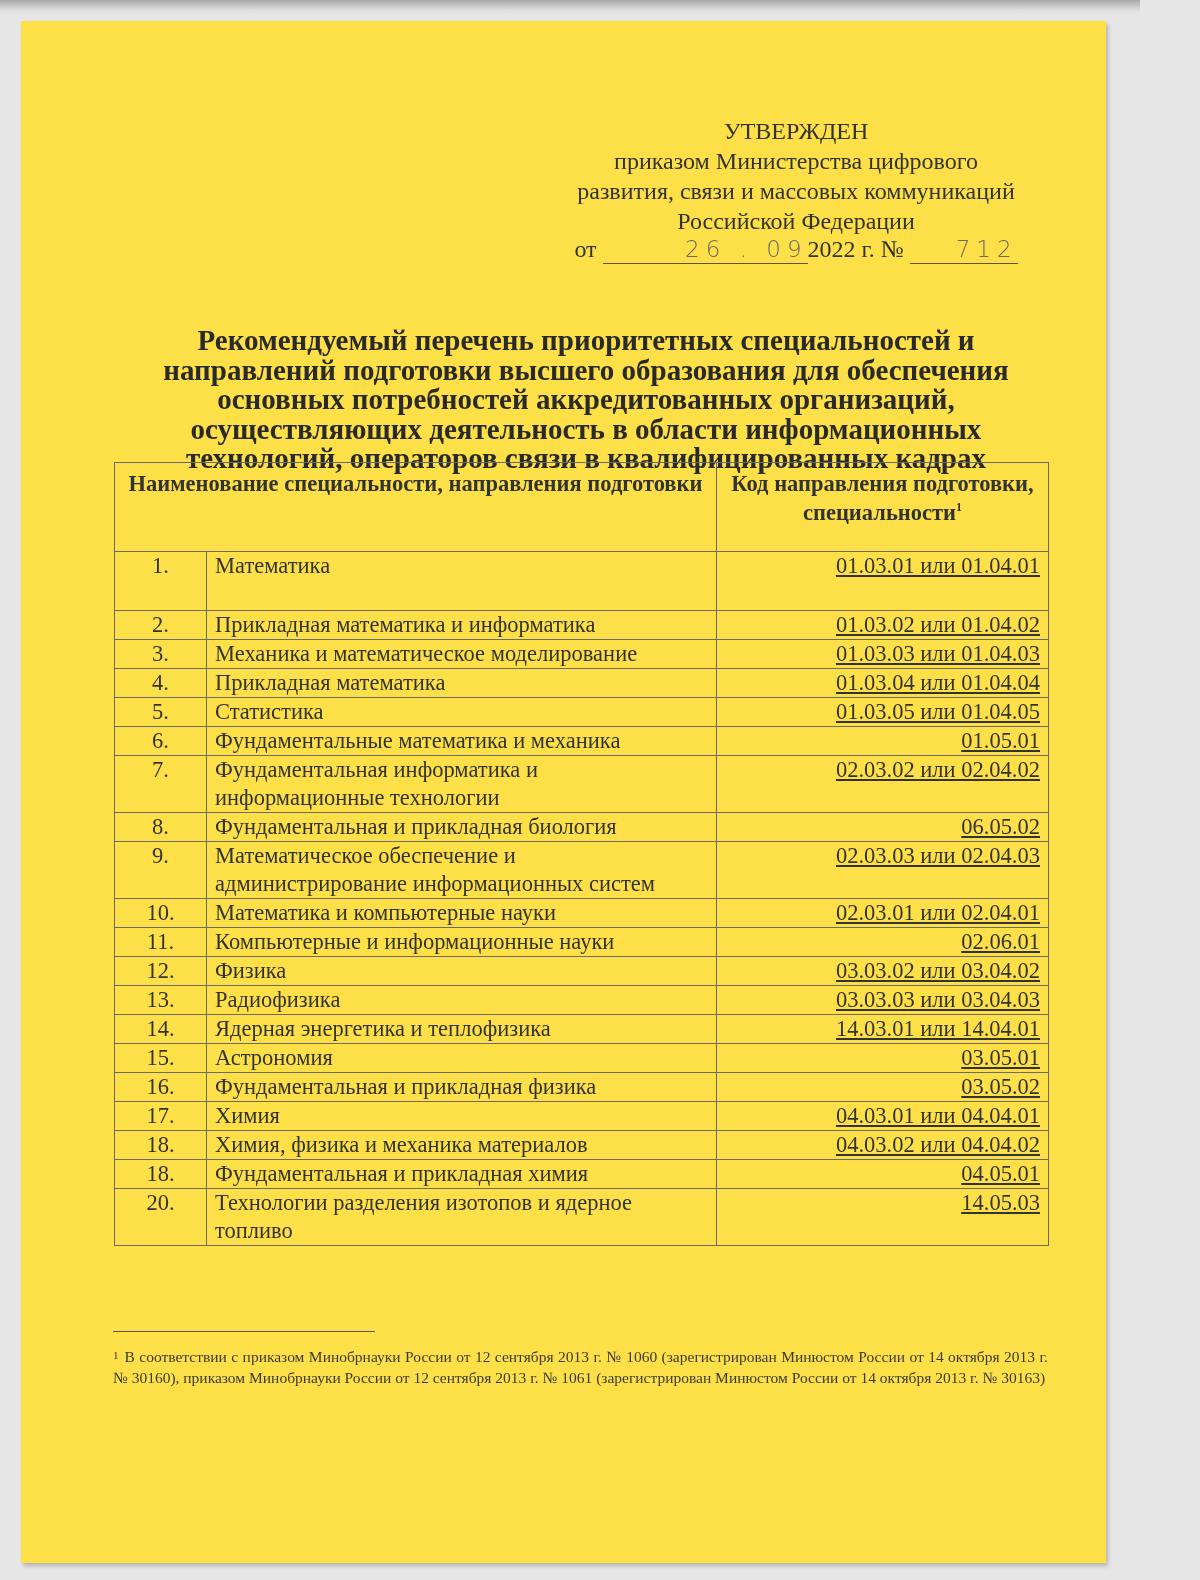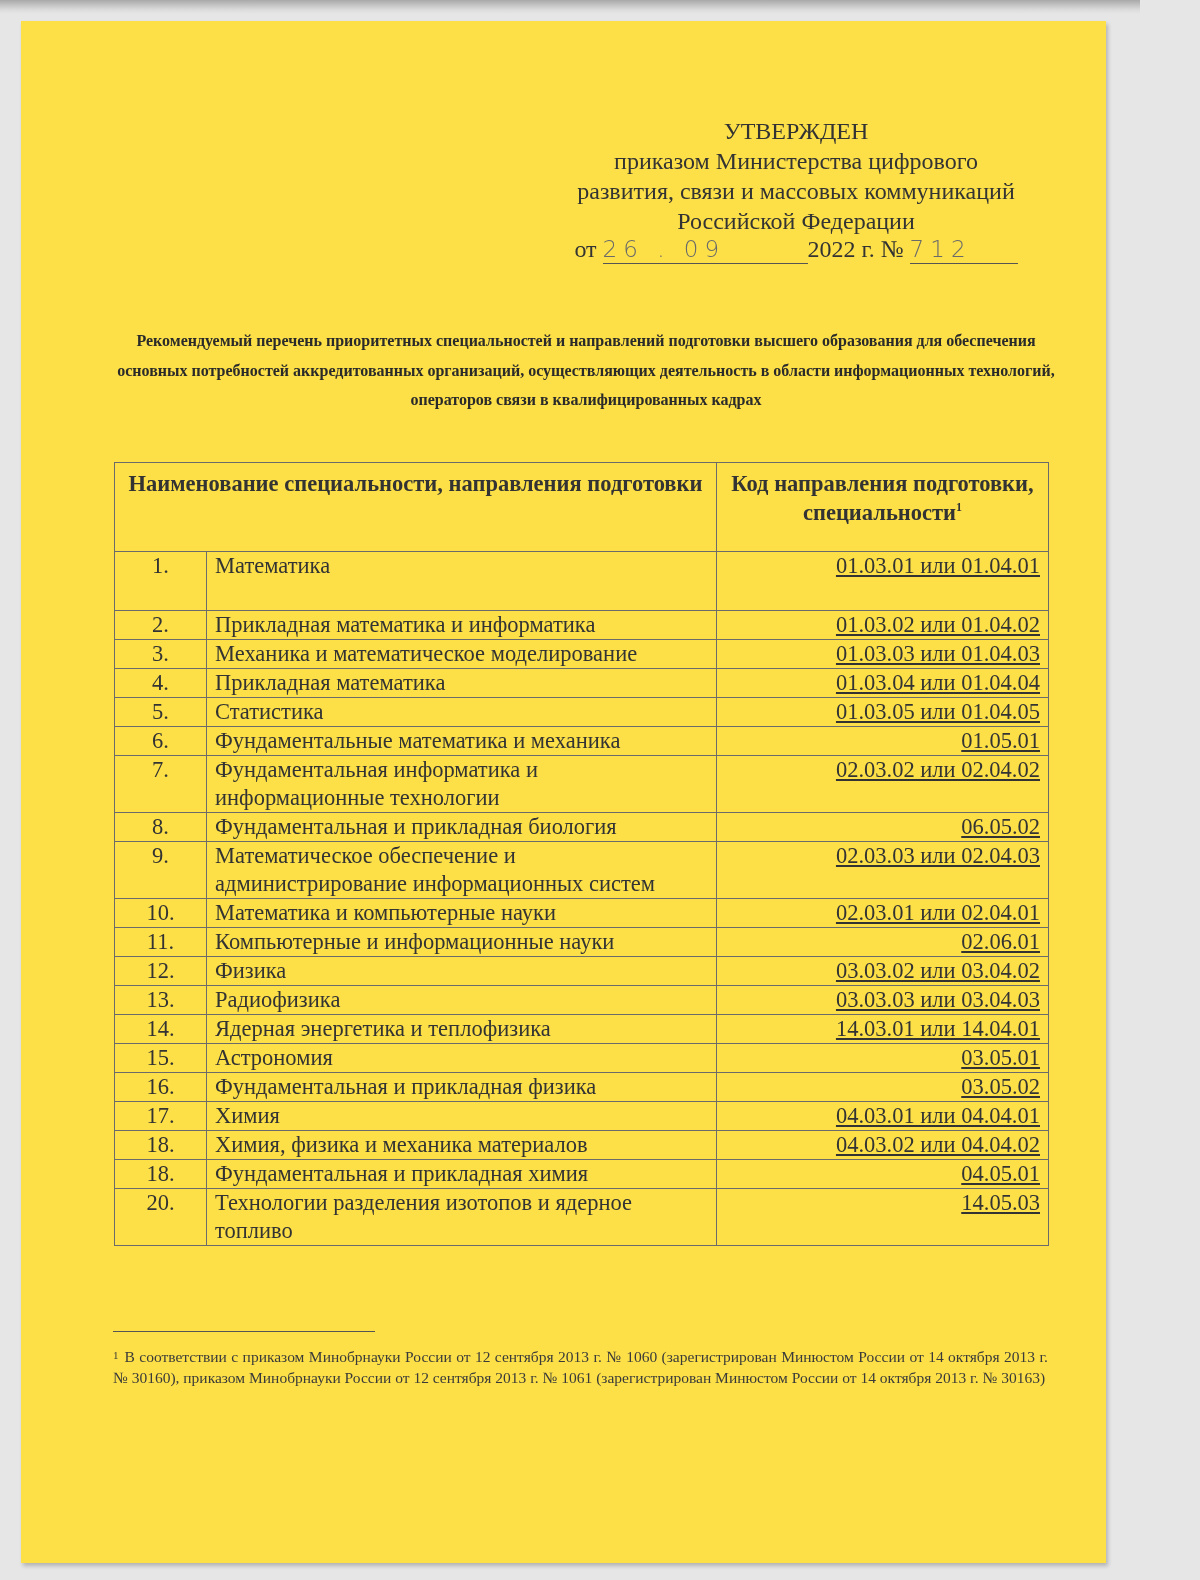--- a/index.html
+++ b/index.html
@@ -23,30 +23,30 @@
     }
     .approval {
       position: absolute; left: 530px; top: 95px; width: 490px;
       text-align: center;
       font-size: 24px; line-height: 30px; color: #333;
     }
     .approval .line { display: block; white-space: nowrap; }
     .approval .date-line { margin-top: -2px; }
     .blank {
       display: inline-block; border-bottom: 1.5px solid #555;
-      text-align: left; height: 26px; line-height: 24px; vertical-align: baseline;
+      text-align: right; height: 26px; line-height: 24px; vertical-align: baseline;
       font-family: "DejaVu Sans", sans-serif; font-weight: 200;
       color: #6a6a6a; font-size: 23px; letter-spacing: 6px;
     }
     .blank.date { width: 205px; }
     .blank.num { width: 108px; }
     .doc-title {
       position: absolute; left: 95px; top: 305px; width: 940px;
       text-align: center; font-weight: bold;
-      font-size: 16px; line-height: 29.5px; color: #2a2a2a;
+      font-size: 29px; line-height: 29.5px; color: #2a2a2a;
     }
     table.spec {
       position: absolute; left: 93px; top: 441px;
       width: 934px;
       border-collapse: collapse;
       font-size: 22.5px; color: #333;
       table-layout: fixed;
     }
     table.spec td, table.spec th {
       border: 1.5px solid #6b6b6b;

